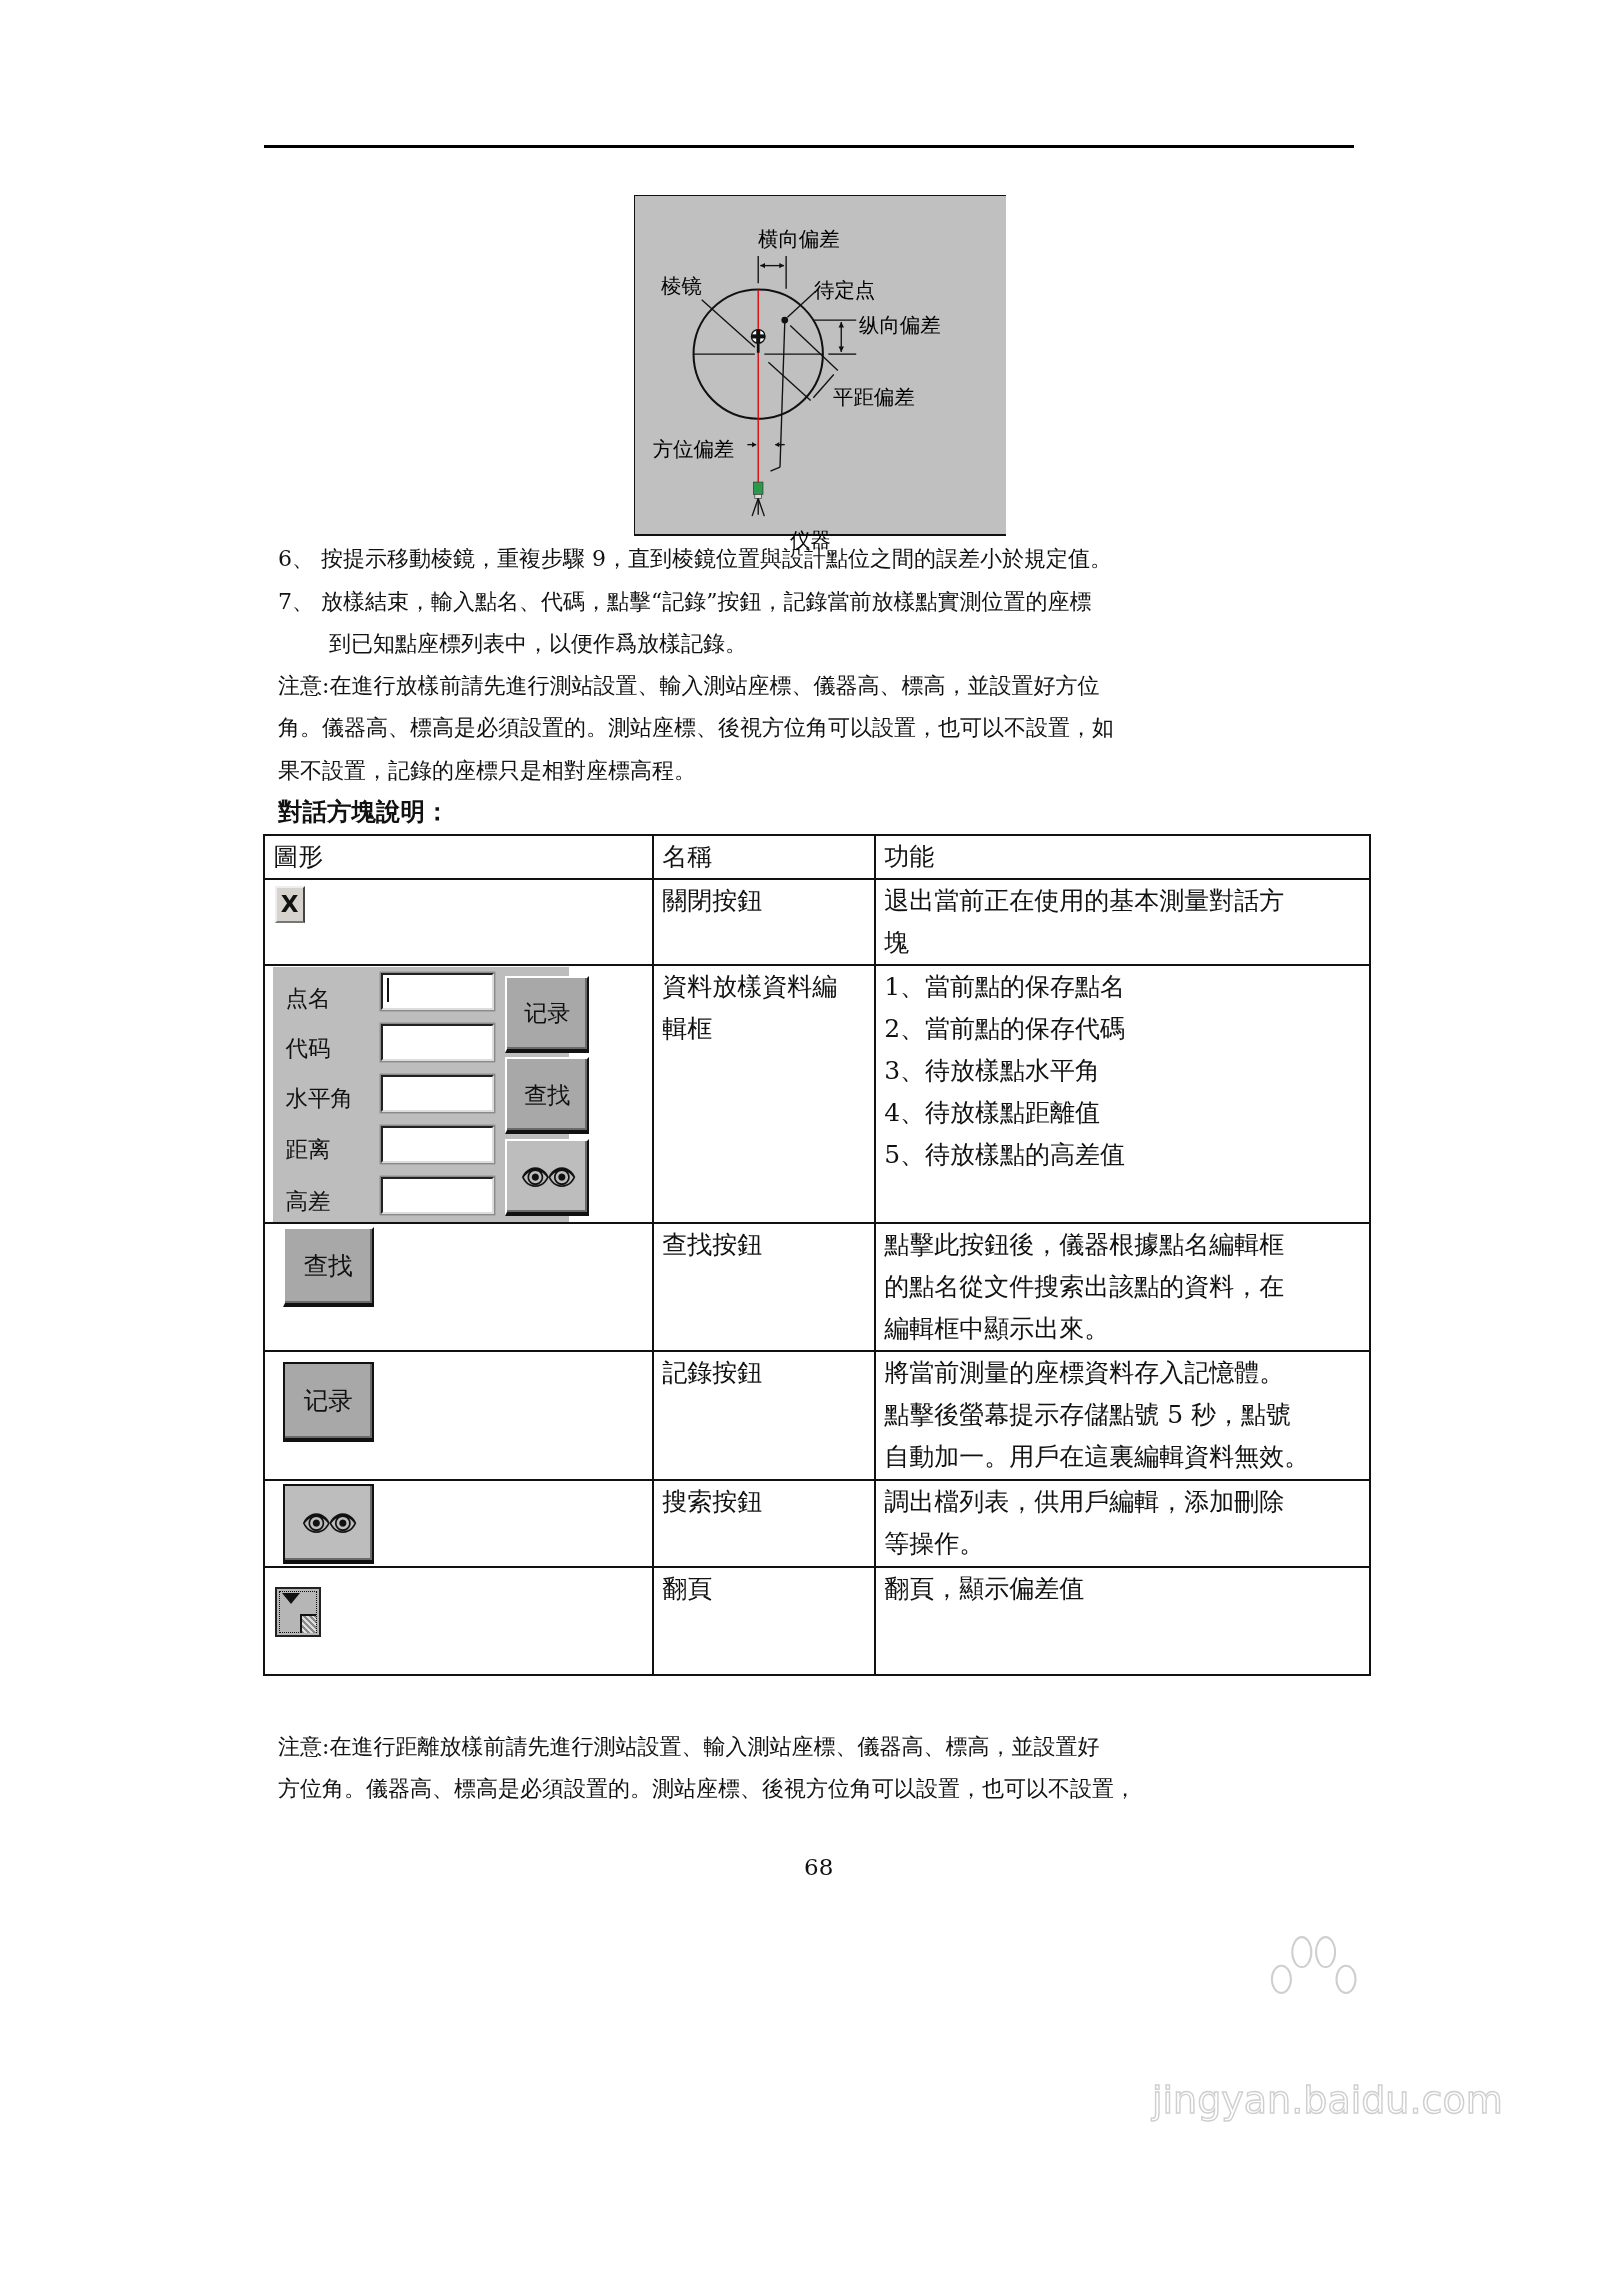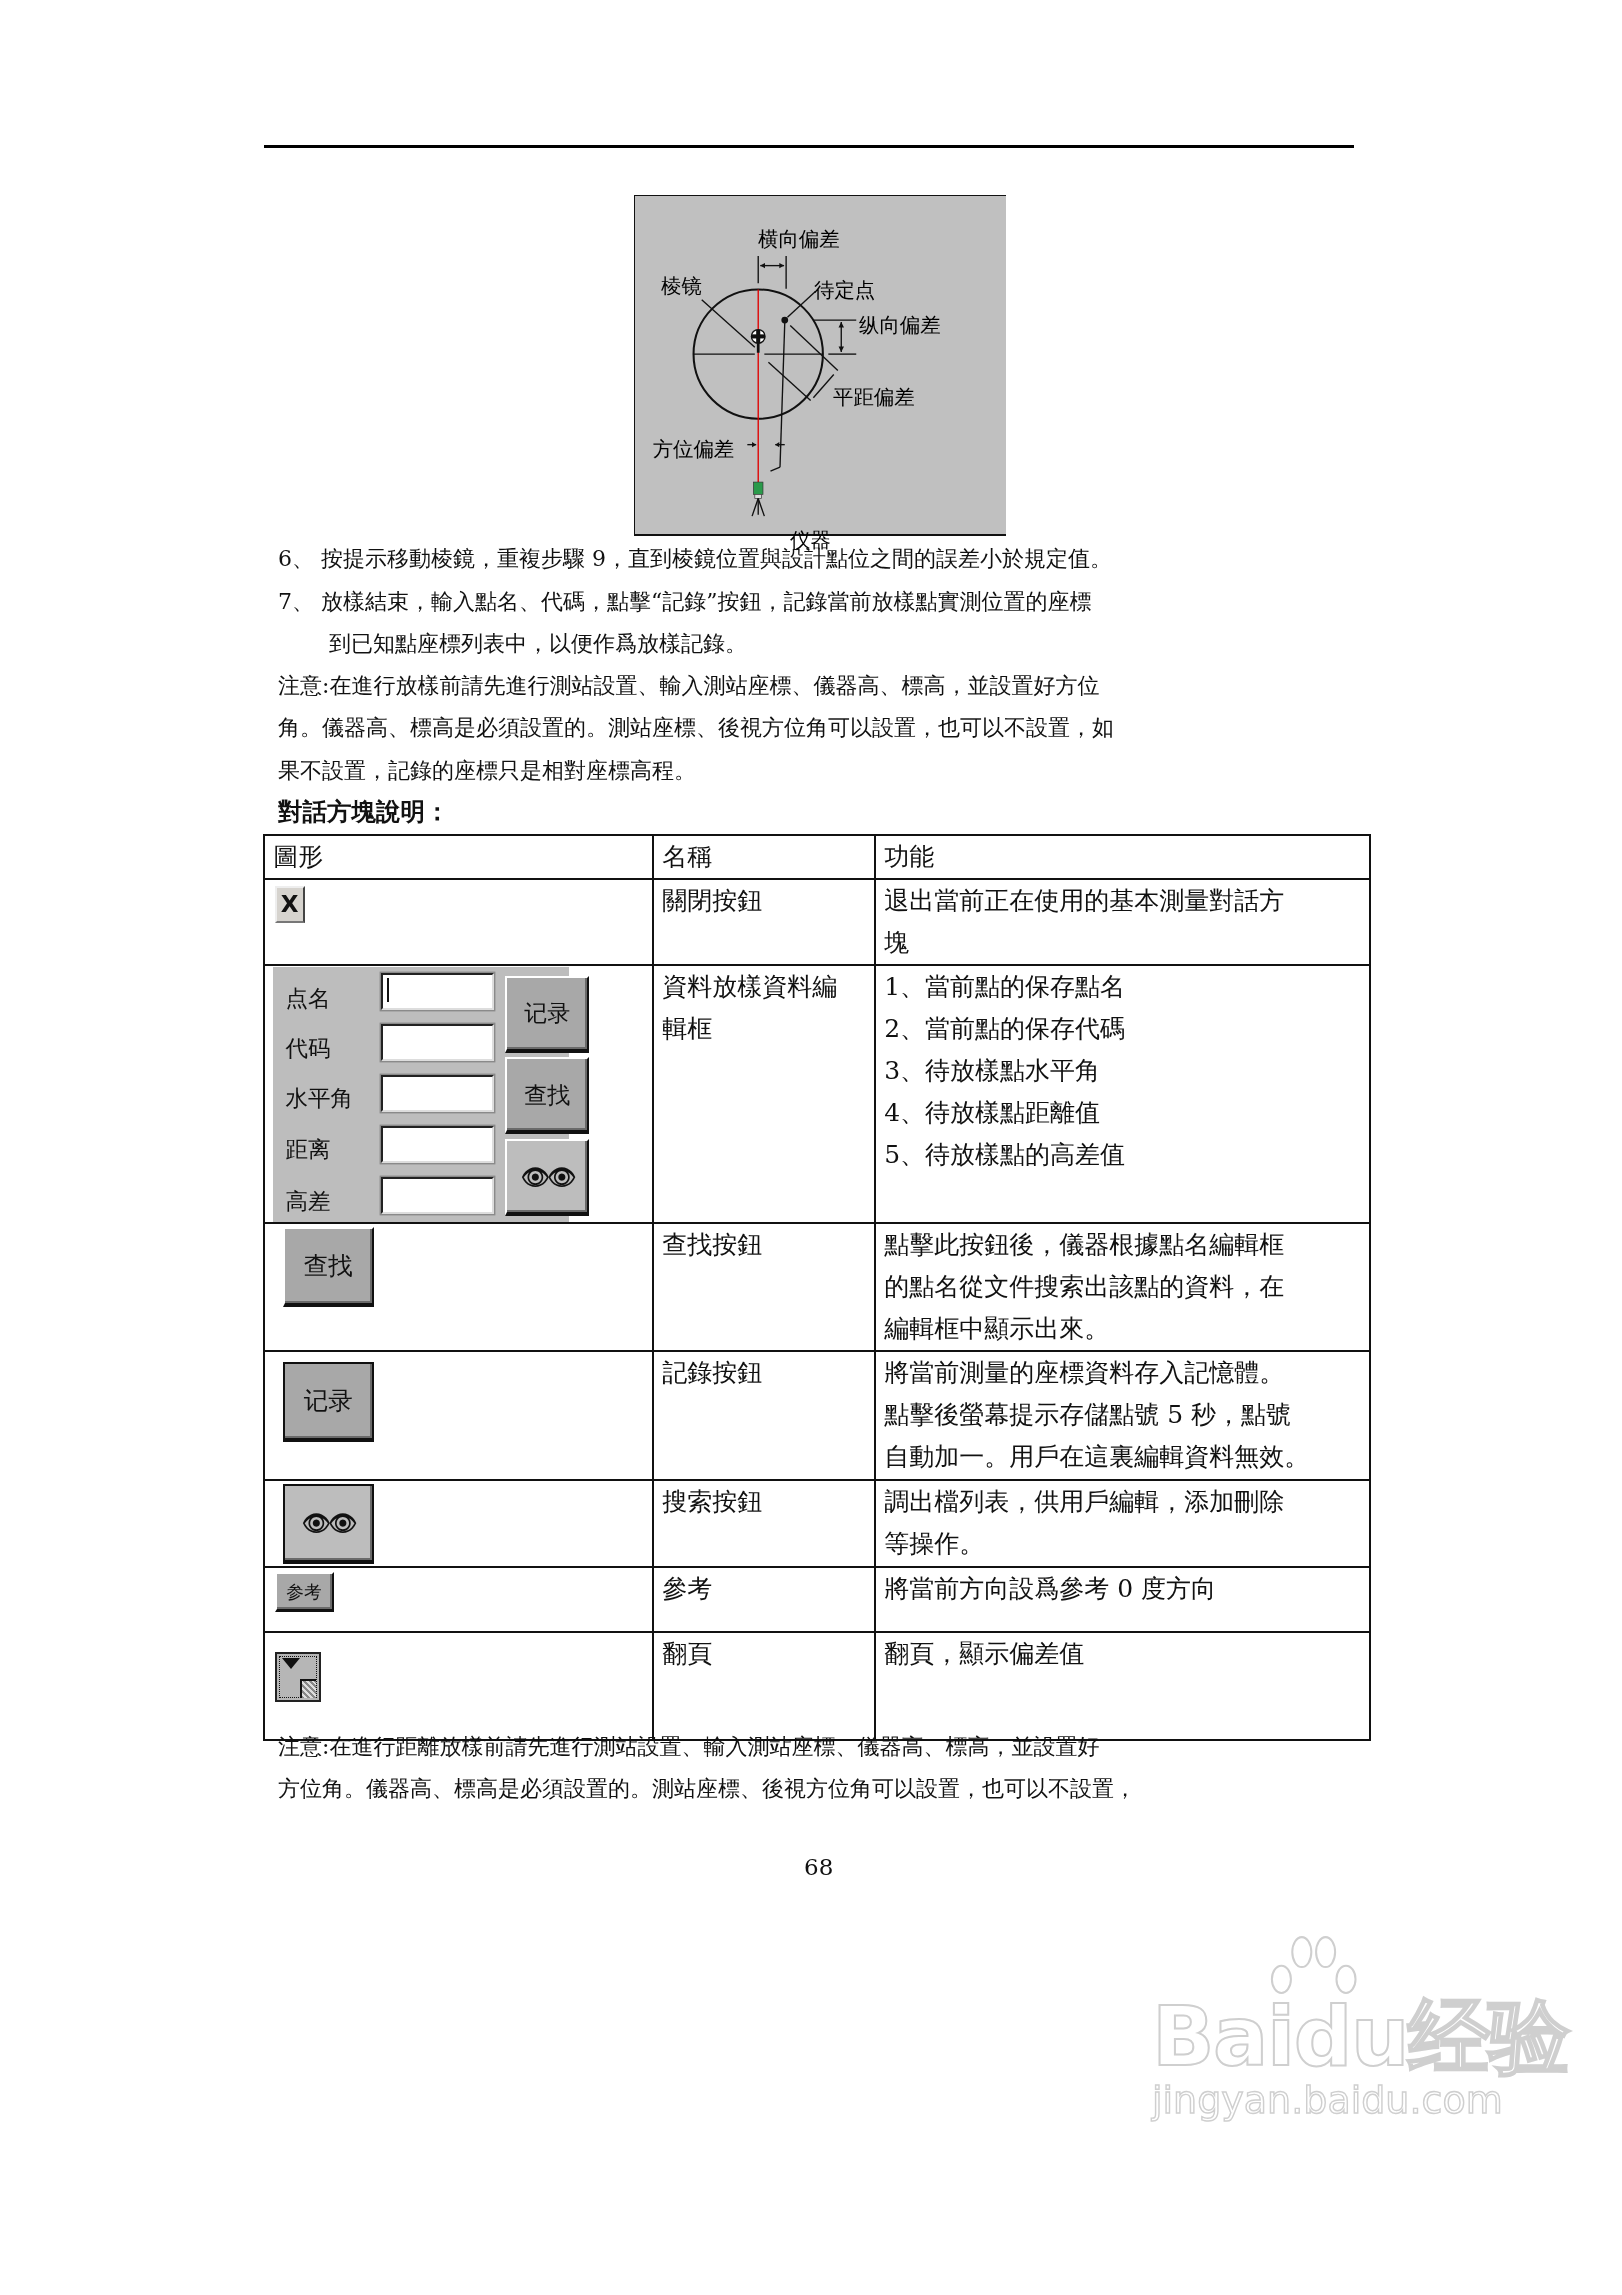--- a/index.html
+++ b/index.html
@@ -224,27 +224,20 @@
         <span class="binoc">👁👁</span>
       </div>
     </td>
     <td>搜索按鈕</td>
     <td>
       <span class="func-line">調出檔列表，供用戶編輯，添加刪除</span>
       <span class="func-line">等操作。</span>
     </td>
   </tr>
 
-  <tr style="height:65px;">
-    <td style="padding:0;">
-      <div class="w95-btn ref-btn">参考</div>
-    </td>
-    <td>參考</td>
-    <td>將當前方向設爲參考 0 度方向</td>
-  </tr>
 
   <tr style="height:108px;">
     <td style="padding:0;">
       <div class="pg-btn">
         <span class="inner"></span>
         <span class="tri"></span>
         <span class="corner"></span>
       </div>
     </td>
     <td>翻頁</td>
@@ -258,16 +251,15 @@
 
 <div class="page-num">68</div>
 
 <div class="wm">
   <svg class="paw" width="102" height="89" viewBox="0 0 150 130">
     <ellipse cx="30" cy="75" rx="14" ry="20" fill="#fff" stroke="#cfcfcf" stroke-width="3"></ellipse>
     <ellipse cx="60" cy="35" rx="14" ry="22" fill="#fff" stroke="#cfcfcf" stroke-width="3"></ellipse>
     <ellipse cx="95" cy="35" rx="14" ry="22" fill="#fff" stroke="#cfcfcf" stroke-width="3"></ellipse>
     <ellipse cx="125" cy="75" rx="14" ry="20" fill="#fff" stroke="#cfcfcf" stroke-width="3"></ellipse>
   </svg>
-  <span class="brand">Baidu经验</span>
   <span class="url">jingyan.baidu.com</span>
 </div>
 
 
 </body></html>

